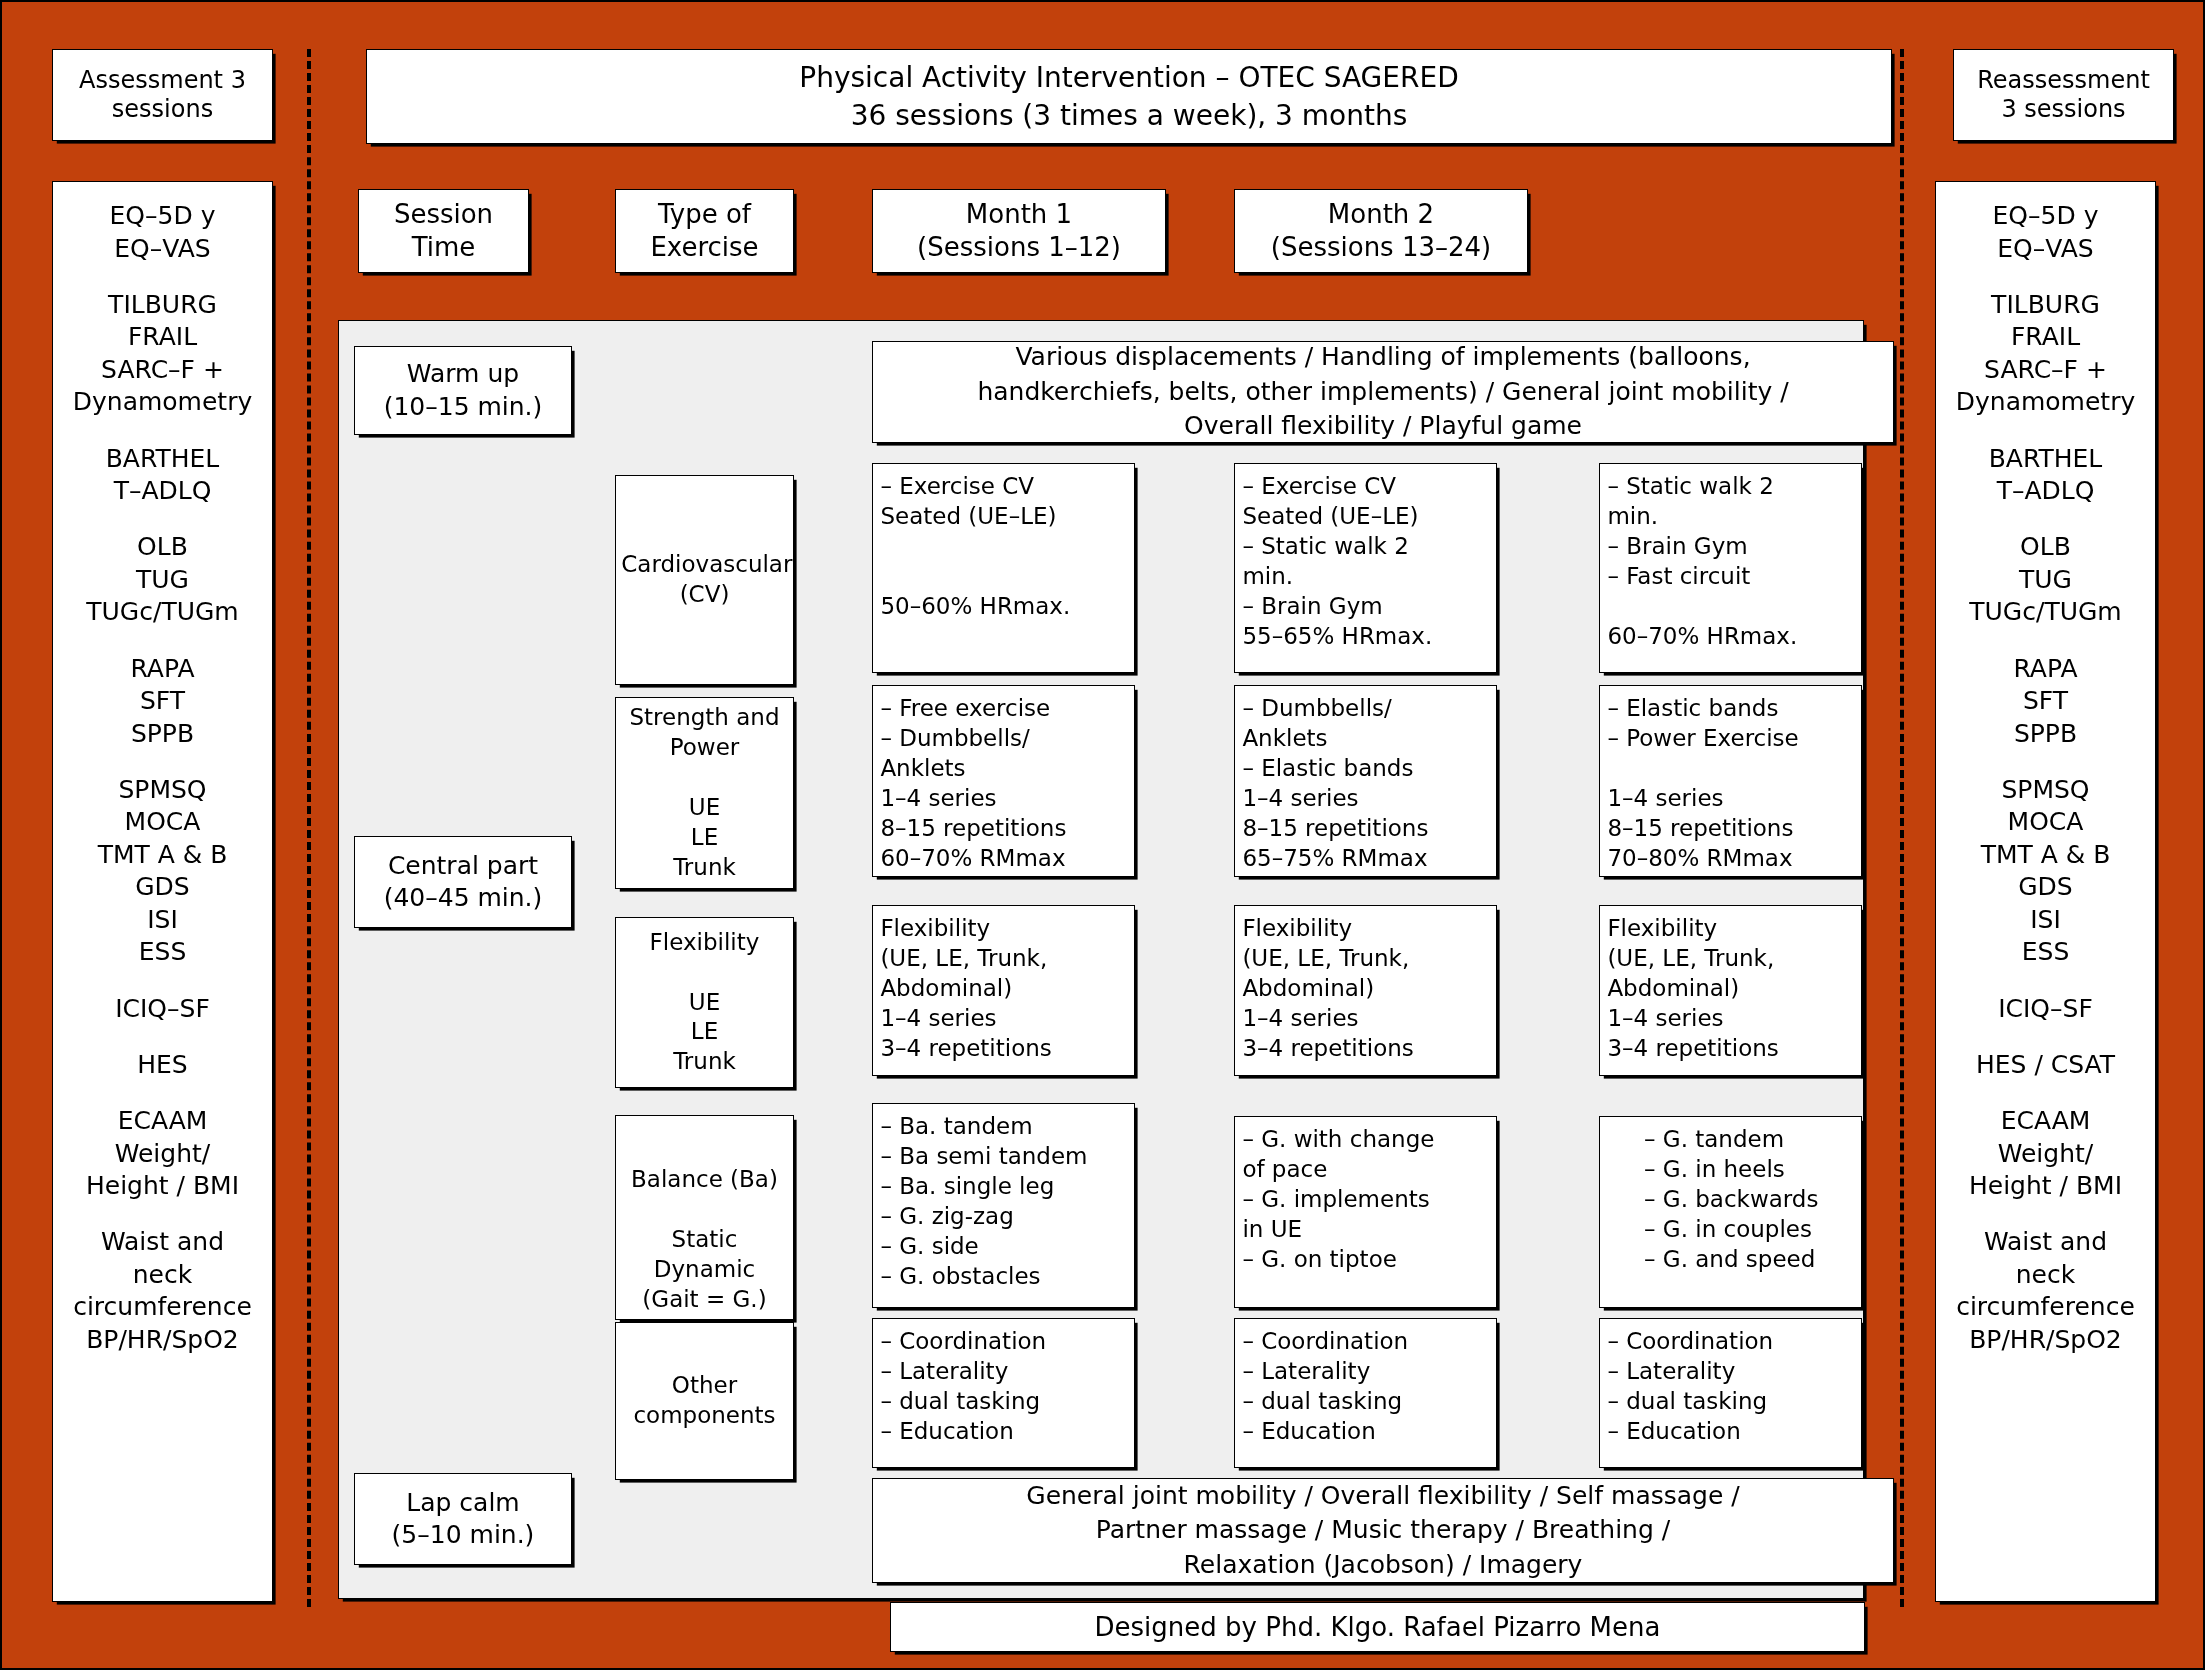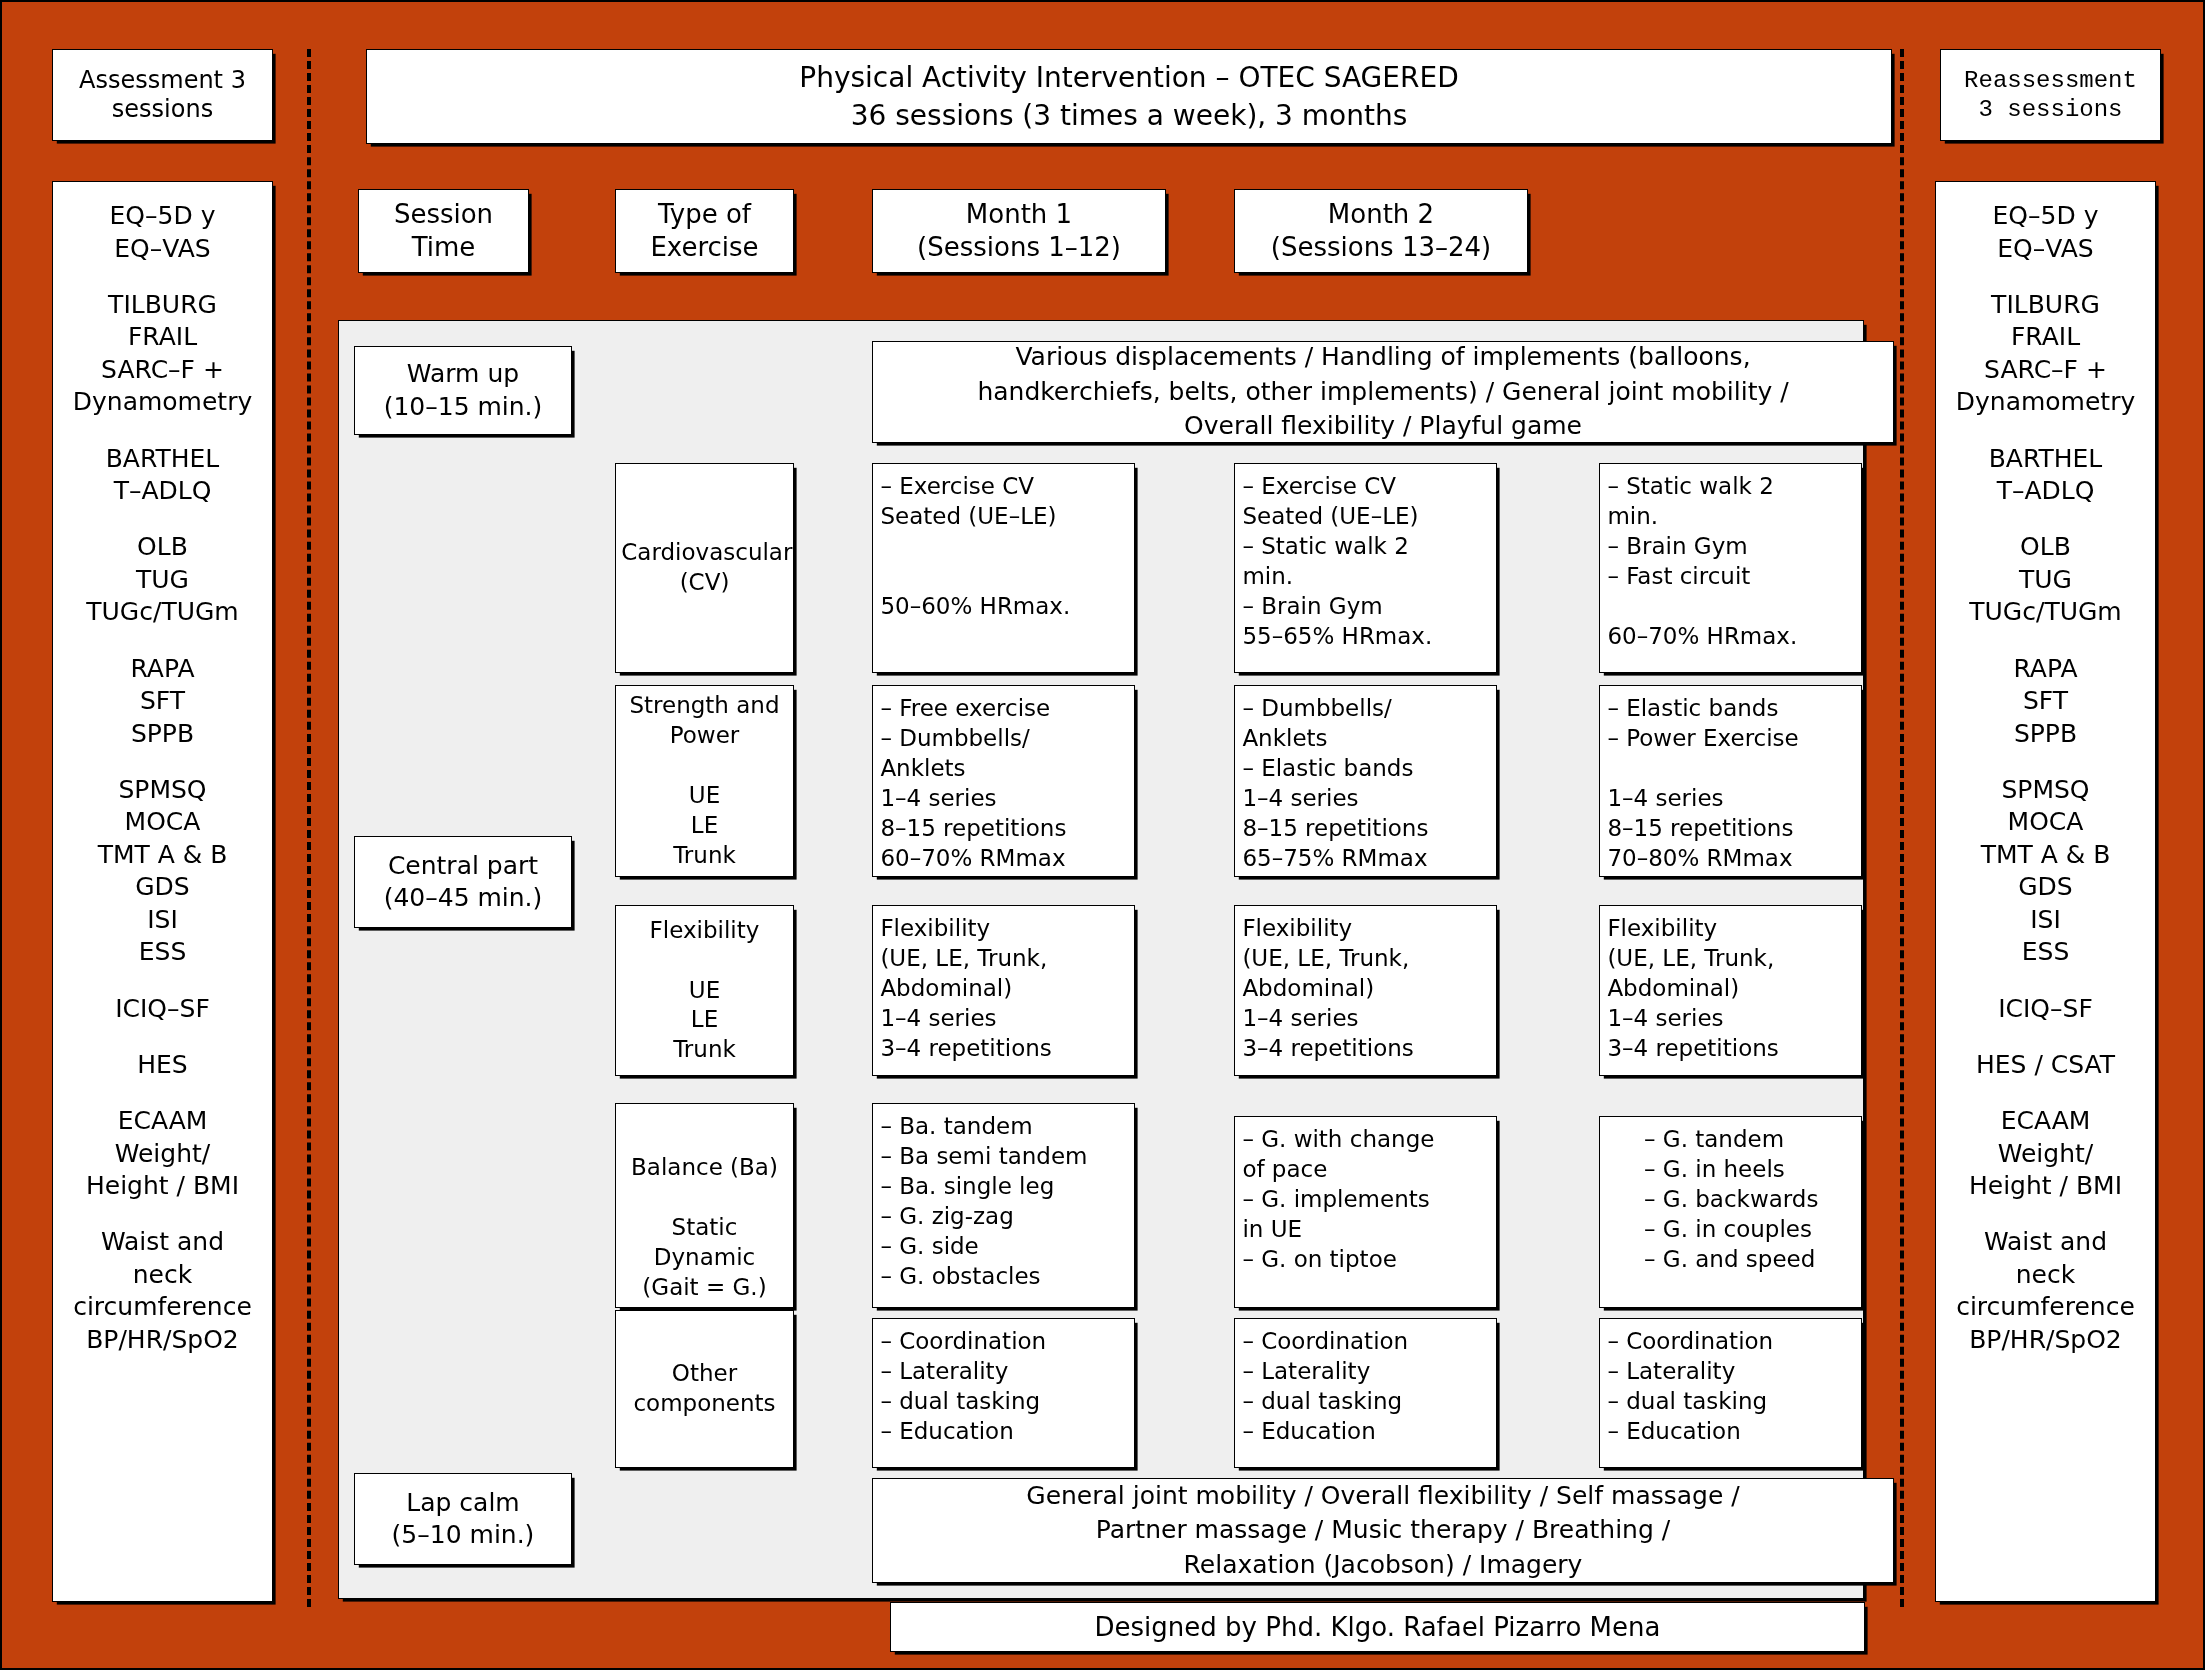--- a/index.html
+++ b/index.html
@@ -65,21 +65,21 @@
     border:1.6px solid #000;
     box-shadow: 3.7px 3.7px 0 -1.1px #000;
     box-sizing:border-box;
   }
 
   .cell{
     position:absolute;
     font-size:23px;line-height:1.30;
   }
   .cell-left{ justify-content:flex-start; text-align:left; align-items:flex-start; padding:8.4px 7.4px;}
-  .cell-center{ justify-content:center; text-align:center;}
+  .cell-center{ justify-content:center; text-align:center;margin-top:12px;}
 
   .period-box{ font-size:25px;line-height:1.3;}
   .wide-text{ font-size:25px;line-height:1.38;}
 
   .footer-box{
     position:absolute;
     font-size:26px;
   }
 
   .sp{display:block;height:0.95em;}
@@ -223,21 +223,21 @@
     <span class="txt">General joint mobility / Overall flexibility / Self massage /<br>Partner massage / Music therapy / Breathing /<br>Relaxation (Jacobson) / Imagery</span>
   </div>
 
   <div class="box footer-box" style="left:888px; top:1600px; width:975px; height:50px;">
     <span class="txt">Designed by Phd. Klgo. Rafael Pizarro Mena</span>
   </div>
 
   <div class="vdash" style="left:1898px; top:47px; height:1558px;"></div>
 
   <div class="side-col" style="left:1933px; top:47px; width:221px; height:1555px;">
-    <div class="box side-head" style="position:absolute;left:5px;top:0;width:221px;height:92px;font-family:Liberation Mono, monospace;">
+    <div class="box side-head" style="position:absolute;left:18px;top:0;width:221px;height:92px;">
       <span class="txt">Reassessment<br>3 sessions</span>
     </div>
     <div class="box side-list" style="position:absolute;left:0;top:132px;width:221px;height:1421px;">
       <span class="txt">
         <span class="line">EQ–5D y<br>EQ–VAS</span>
           <span class="sp"></span>
         <span class="line">TILBURG<br>FRAIL<br>SARC–F +<br>Dynamometry</span>
           <span class="sp"></span>
         <span class="line">BARTHEL<br>T–ADLQ</span>
           <span class="sp"></span>

